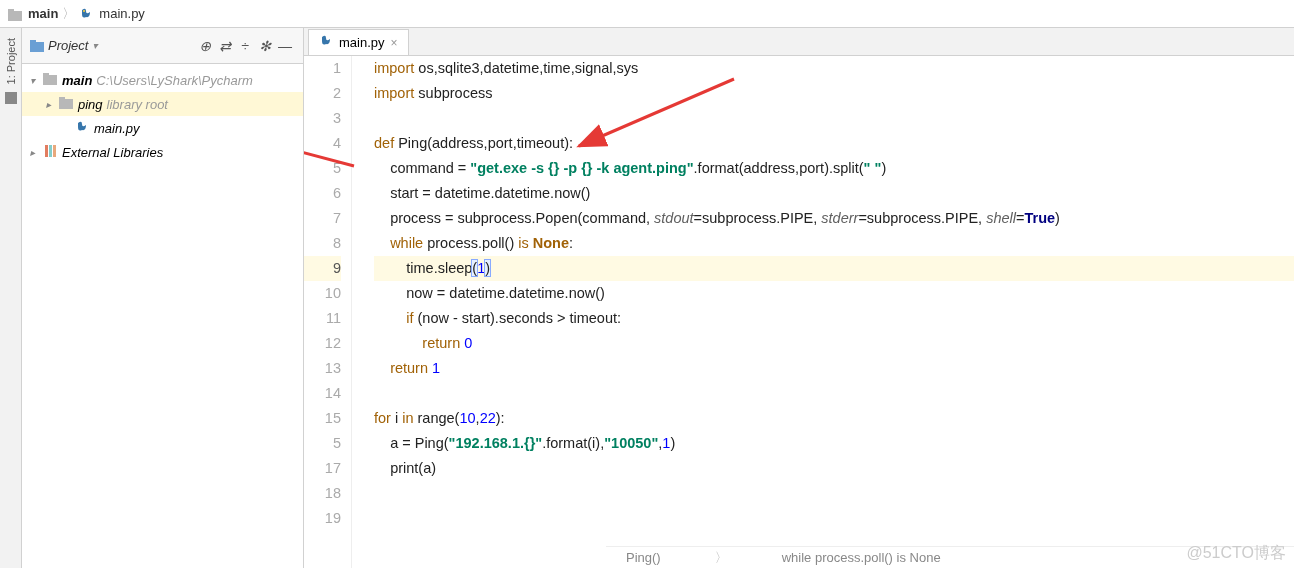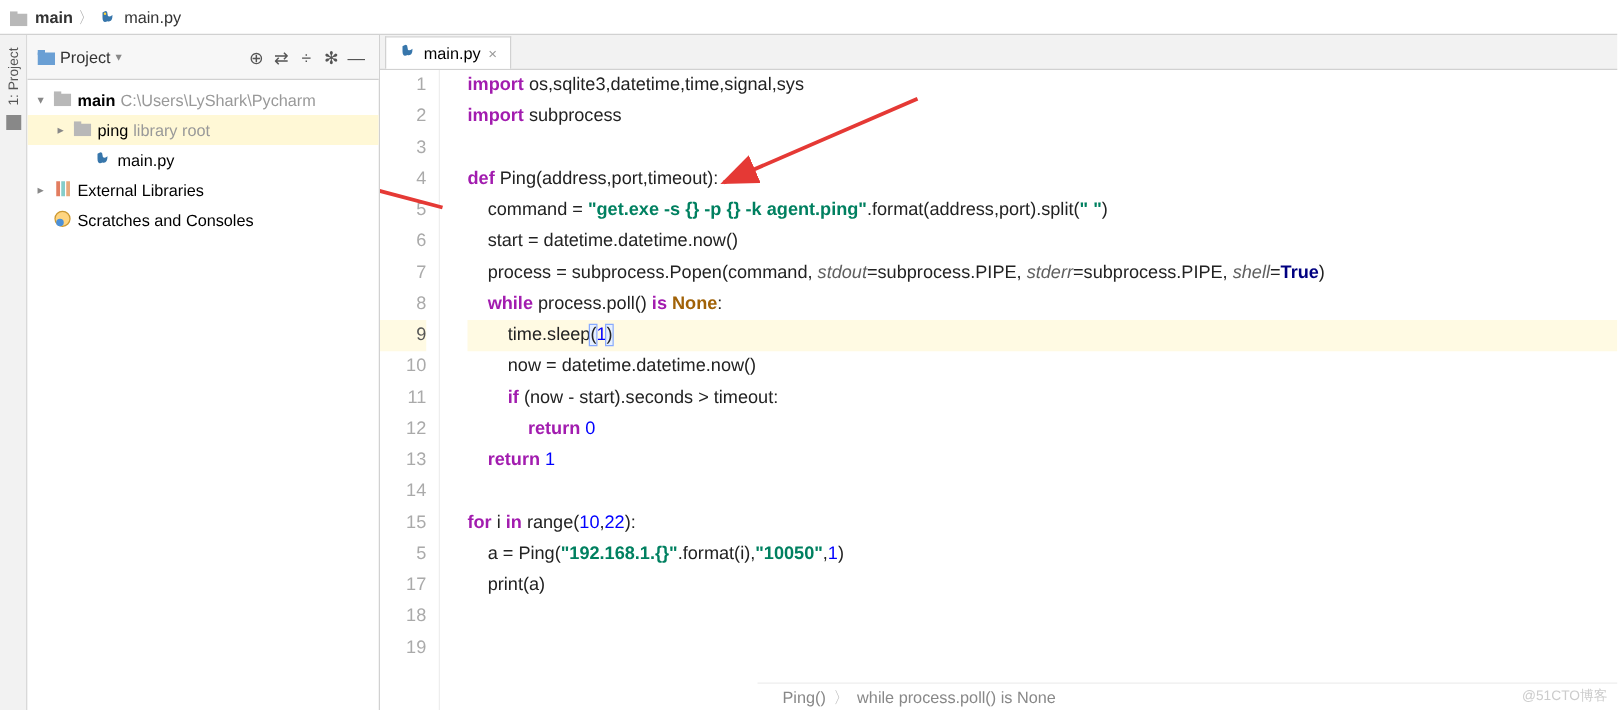--- a/index.html
+++ b/index.html
@@ -8,21 +8,21 @@
 .breadcrumb { height:28px; display:flex; align-items:center; padding:0 8px; border-bottom:1px solid #d1d1d1; background:#fff; font-size:13px; color:#333; }
 .breadcrumb .sep { margin:0 4px; color:#aaa; }
 .breadcrumb .folder-icon, .breadcrumb .file-icon { margin-right:4px; }
 
 .main { display:flex; height:calc(100% - 28px); }
 
 .left-rail { width:22px; background:#f2f2f2; border-right:1px solid #d1d1d1; display:flex; flex-direction:column; align-items:center; padding-top:6px; }
 .left-rail .tab-label { writing-mode:vertical-rl; transform:rotate(180deg); font-size:11px; color:#555; margin-top:4px; }
 .left-rail .square { width:12px; height:12px; background:#888; margin-top:8px; }
 
-.sidebar { width:282px; background:#fff; border-right:1px solid #d1d1d1; display:flex; flex-direction:column; }
+.sidebar { width:282px; background:#fff; border-right:1px solid #d1d1d1; display:flex; flex-direction:column;font-style:italic; }
 .sidebar-header { height:36px; display:flex; align-items:center; padding:0 8px; border-bottom:1px solid #d1d1d1; background:#f7f7f7; }
 .sidebar-header .title { font-size:13px; color:#333; display:flex; align-items:center; gap:4px; }
 .sidebar-header .spacer { flex:1; }
 .sidebar-header .tool-icon { width:20px; height:20px; display:flex; align-items:center; justify-content:center; color:#555; font-size:14px; cursor:pointer; }
 
 .tree { flex:1; padding:4px 0; font-size:13px; overflow:hidden; }
 .tree-row { display:flex; align-items:center; height:24px; padding-left:8px; cursor:pointer; white-space:nowrap; overflow:hidden; }
 .tree-row.selected { background:#fff8d6; }
 .tree-row .arrow { width:12px; color:#888; font-size:10px; }
 .tree-row .node-icon { width:16px; text-align:center; margin-right:4px; }
@@ -39,34 +39,34 @@
 
 .code-area { flex:1; display:flex; overflow:hidden; font-family:Consolas,"Courier New",monospace; font-size:14.5px; line-height:25px; position:relative; }
 .gutter { width:48px; background:#fff; text-align:right; color:#aaa; padding-right:10px; border-right:1px solid #eee; user-select:none; }
 .gutter .ln { height:25px; }
 .gutter .ln.current { background:#fffae3; color:#555; }
 .fold-strip { width:14px; background:#fff; }
 .code { flex:1; padding-left:8px; position:relative; white-space:pre; color:#222; }
 .code .line { height:25px; }
 .code .line.current { background:#fffae3; }
 
-.kw { color:#a21caf; font-weight:bold; }
+.kw { color:#a16207; font-weight:normal; }
 .str { color:#008060; font-weight:bold; }
 .num { color:#0000ff; }
 .param { color:#606060;font-style:italic; }
 .none { color:#a16207; font-weight:bold; }
 .bool { color:#000080; font-weight:bold; }
 .highlight-box { background:#e6f0ff; outline:1px solid #88aaff; }
 
 .arrow-annot { position:absolute; pointer-events:none; }
 
-.status-bar { position:absolute; bottom:0; left:302px; right:0; height:22px; display:flex; align-items:center; padding:0 20px; font-size:13px; color:#888; background:#fff; border-top:1px solid #eee; }
+.status-bar { position:absolute; bottom:0; left:302px; right:0; height:22px; display:flex; align-items:center; padding:0 20px; font-size:13px; color:#888; background:#fff; border-top:1px solid #eee;gap:48px; }
 .status-bar .sep { margin:0 6px; color:#bbb; }
 
-.watermark { position:absolute; right:8px; bottom:4px; font-size:11px; color:#ccc; }
+.watermark { position:absolute; right:8px; bottom:4px; font-size:16px; color:#ccc; }
 
 .folder-icon svg, .file-icon svg { vertical-align:middle; }
 </style>
 </head>
 <body>
 
 <div class="breadcrumb">
   <span class="folder-icon">
     <svg width="14" height="12">
         <rect x="0" y="2" width="14" height="10" fill="#b8b8b8"></rect>
@@ -136,28 +136,20 @@
         <span>main.py</span>
       </div>
       <div class="tree-row">
         <span class="arrow">▸</span>
         <span class="node-icon"><span class="lib-icon">
               <span style="background:#e27d60"></span>
               <span style="background:#85cdca"></span>
               <span style="background:#e8a87c"></span>
             </span></span>
         <span>External Libraries</span>
-      </div>
-      <div class="tree-row">
-        <span class="arrow"></span>
-        <span class="node-icon"><svg width="14" height="14">
-              <circle cx="7" cy="7" r="6" fill="#ffd580" stroke="#cc9933"></circle>
-              <circle cx="5" cy="10" r="3" fill="#4a90d9"></circle>
-            </svg></span>
-        <span>Scratches and Consoles</span>
       </div>
     </div>
   </div>
 
   <div class="editor-area">
     <div class="tabs">
       <div class="tab">
         <span><svg width="14" height="14">
               <path d="M3 3 Q7 0 7 4 Q7 8 11 5 Q11 11 7 10 Q3 12 3 7 Z" fill="#3776ab"></path>
             </svg></span>

